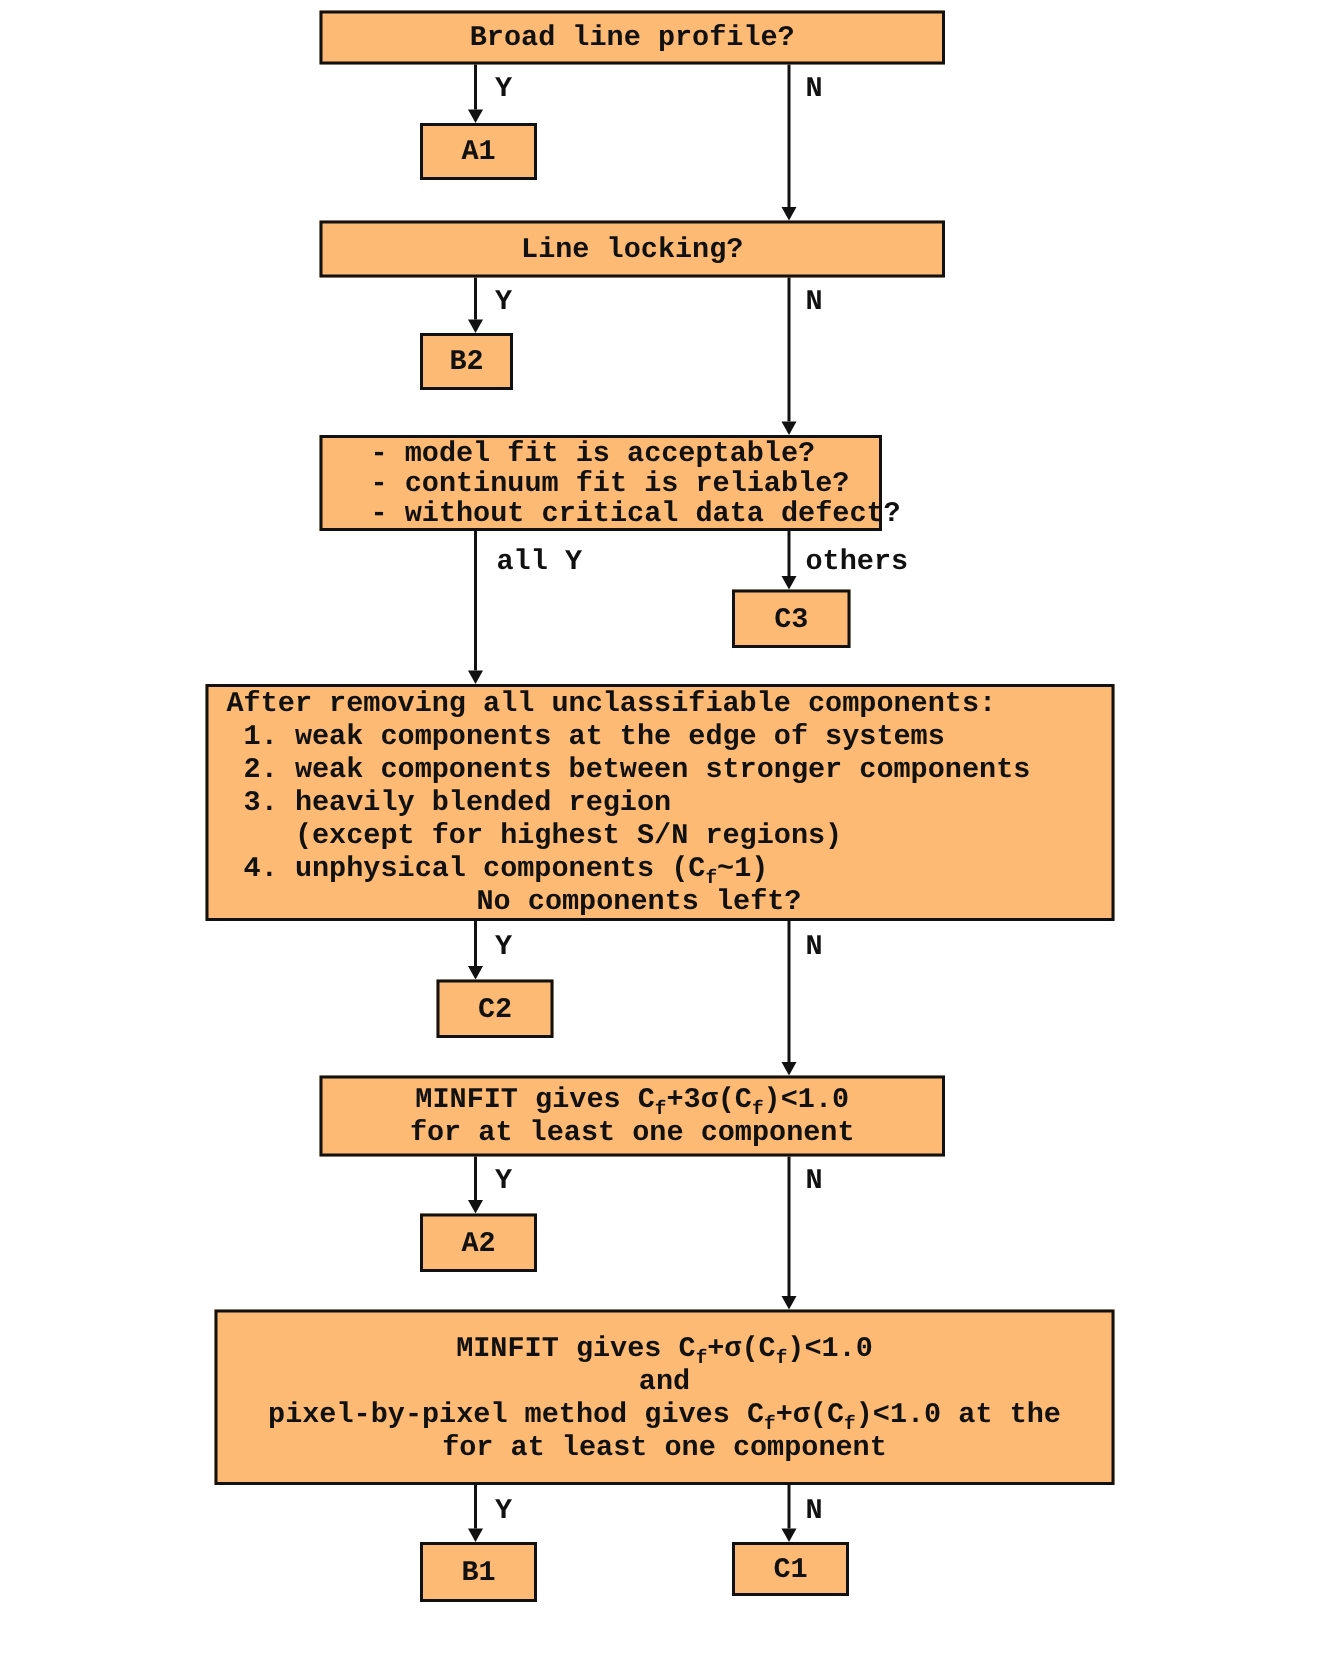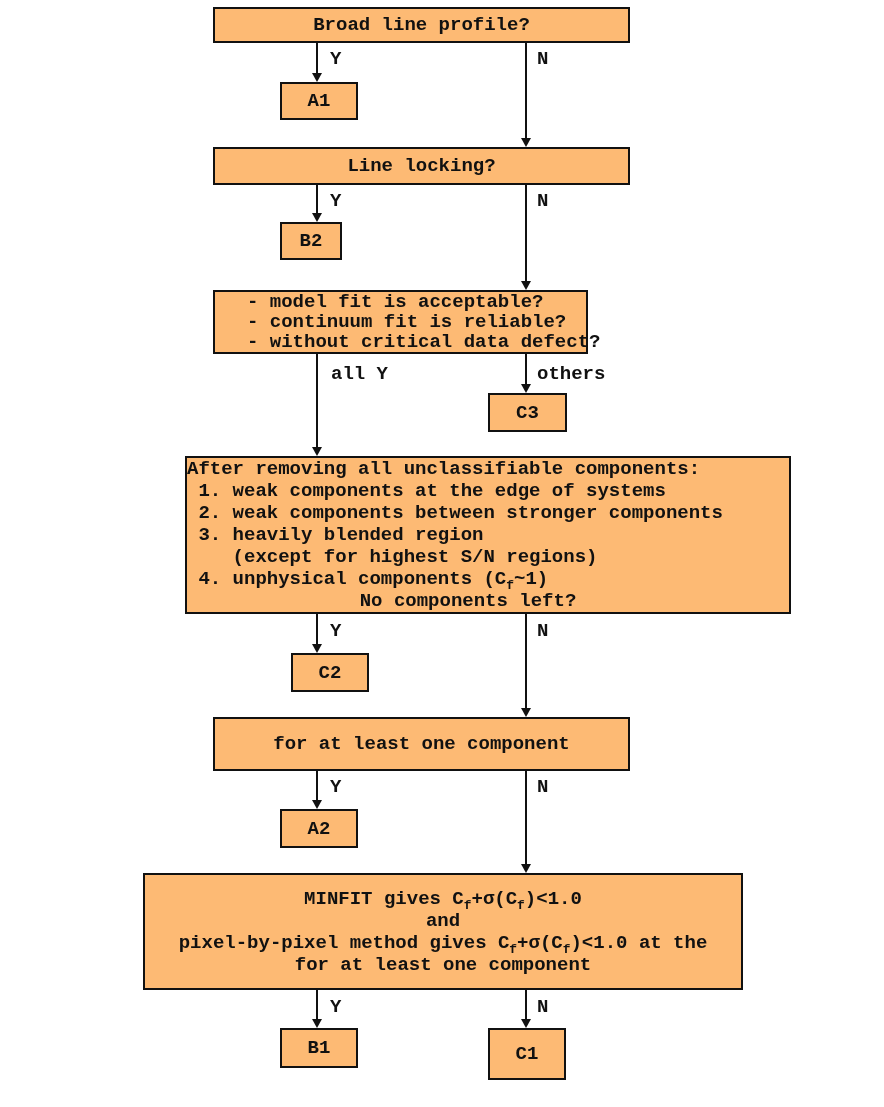--- a/index.html
+++ b/index.html
@@ -57,21 +57,21 @@
     white-space: pre;
   }
   sub {
     font-size: 0.68em;
     line-height: 0;
   }
   .pad-left {
     padding-left: 32px;
   }
   .removal-lines {
-    margin-left: 48px;
+    padding-left: 12px;
   }
   .removal-q {
     text-align: center;
     padding-right: 40px;
     line-height: 22px;
   }
   .lh22 .bline { line-height: 22px; }
 </style>
 </head>
 <body>
@@ -144,20 +144,21 @@
 
   <div class="vline" style="left:525px; top:614px; height:94px;"></div>
   <div class="ahead" style="left:521px; top:708px;"></div>
   <div class="elabel" style="left:537px; top:620px;">N</div>
 
   <div class="box terminal" style="left:291px; top:653px; width:78px; height:39px;">
     <div>C2</div>
   </div>
 
   <div class="box centered lh22" style="left:213px; top:717px; width:417px; height:54px;">
+    <div class="bline">MINFIT gives C<sub>f</sub>+3σ(C<sub>f</sub>)&lt;1.0</div>
     <div class="bline">for at least one component</div>
   </div>
 
   <div class="vline" style="left:316px; top:771px; height:29px;"></div>
   <div class="ahead" style="left:312px; top:800px;"></div>
   <div class="elabel" style="left:330px; top:776px;">Y</div>
 
   <div class="vline" style="left:525px; top:771px; height:93px;"></div>
   <div class="ahead" style="left:521px; top:864px;"></div>
   <div class="elabel" style="left:537px; top:776px;">N</div>
@@ -178,17 +179,17 @@
   <div class="elabel" style="left:330px; top:996px;">Y</div>
 
   <div class="vline" style="left:525px; top:990px; height:29px;"></div>
   <div class="ahead" style="left:521px; top:1019px;"></div>
   <div class="elabel" style="left:537px; top:996px;">N</div>
 
   <div class="box terminal" style="left:280px; top:1028px; width:78px; height:40px;">
     <div>B1</div>
   </div>
 
-  <div class="box terminal" style="left:488px; top:1028px; width:78px; height:52px;">
+  <div class="box terminal" style="left:488px; top:1028px; width:78px; height:36px;">
     <div>C1</div>
   </div>
 
 </div>
 
 </body></html>

